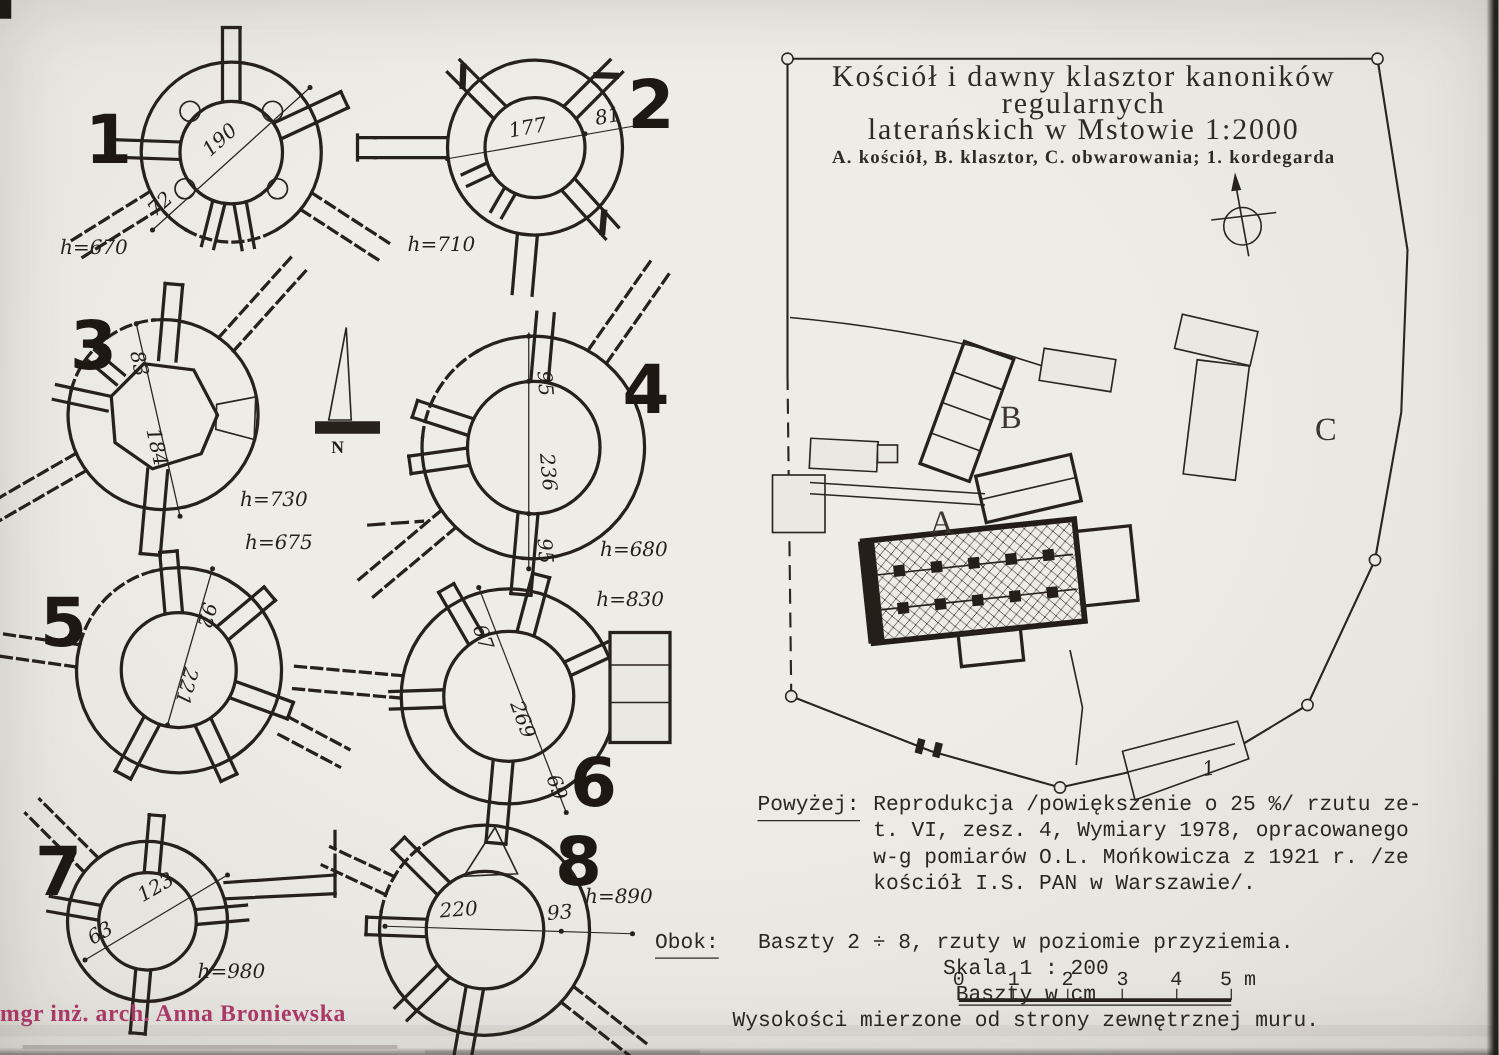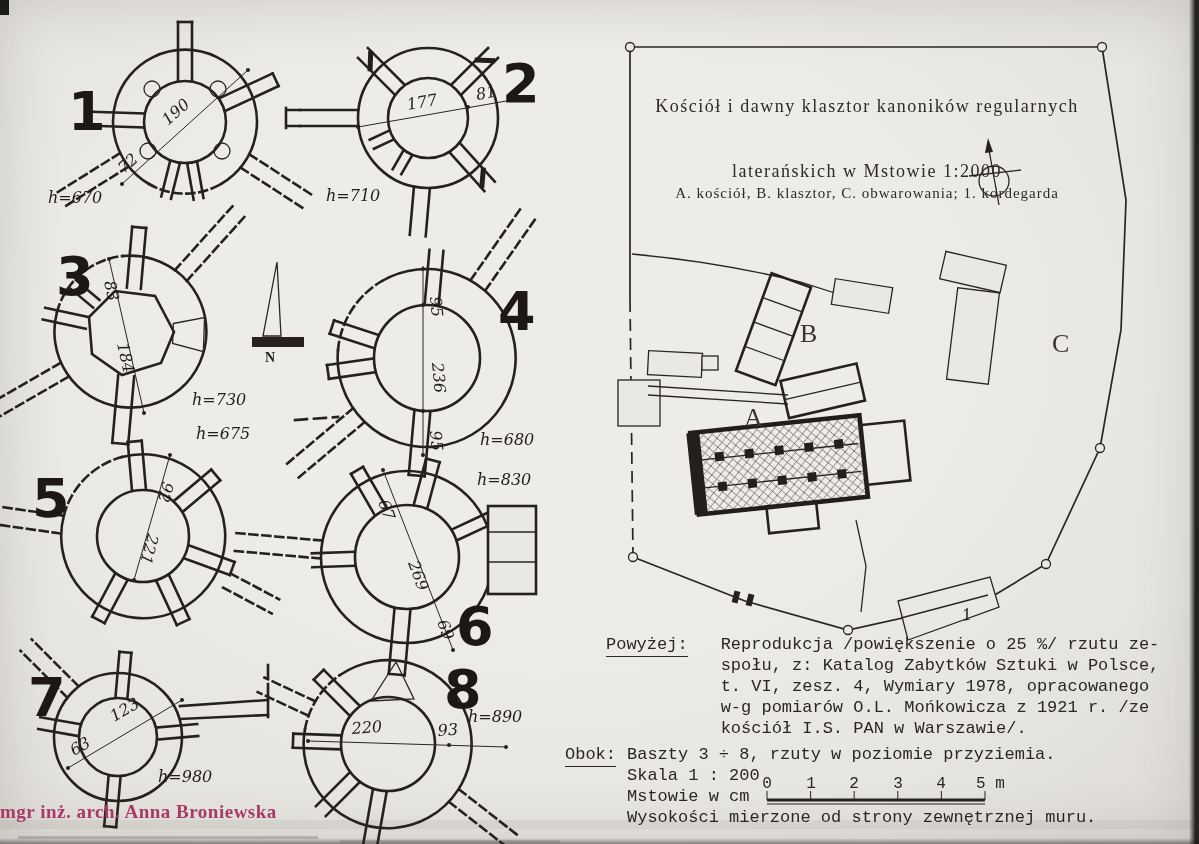--- a/index.html
+++ b/index.html
@@ -23,22 +23,22 @@
   
   .hand{font-family:"DejaVu Serif", serif; font-style:italic; font-size:16px; fill:#231e18;}
   .big {font-family:"DejaVu Sans", sans-serif; font-weight:bold; font-size:54px; fill:#1d1812;}
   .siteL{font-family:"Liberation Serif", serif; font-size:26px; fill:#3c362e;}
   .nlab{font-family:"Liberation Serif", serif; font-weight:bold; font-size:14px; fill:#26211b;}
   .tickT{font-family:"Liberation Mono", monospace; font-size:16px; fill:#2b2620;}
   .title{
     position:absolute; left:637px; top:52px; width:460px; text-align:center;
     font-family:"Liberation Serif", serif; color:#2e2a24;
   }
-  .title .l1,.title .l2{font-size:18px; letter-spacing:1.5px; line-height:21px;margin-top:44px;}
-  .title .l3{font-size:15px; letter-spacing:1px; font-weight:normal; margin-top:3px;}
+  .title .l1,.title .l2{font-size:24px; letter-spacing:1.5px; line-height:21px;}
+  .title .l3{font-size:15px; letter-spacing:1px; font-weight:bold; margin-top:3px;}
   .typew{font-family:"Liberation Mono", monospace; font-size:17px; line-height:21px;
          color:#2b2620; white-space:nowrap;}
   .noteblk{position:absolute; display:flex; align-items:flex-start;}
   .noteblk .lead{border-bottom:1.5px solid #2b2620; padding-bottom:1px; margin-right:11px;}
   .sig{position:absolute; left:0; top:801px; font-family:"Liberation Serif", serif;
        font-weight:bold; font-size:19px; letter-spacing:.5px; color:#a93a68;}
   .mark-tl{position:absolute;left:0;top:0;width:9px;height:15px;background:#1c1a17;}
   .edge-r{position:absolute;right:0;top:0;width:10px;height:844px;
           background:linear-gradient(90deg, rgba(30,28,25,0), #24221e 65%);}
   .edge-b{position:absolute;left:0;bottom:0;width:1199px;height:6px;
@@ -461,37 +461,36 @@
     <text class="tickT" x="976" y="788">5 m</text>
   </g>
 </svg>
 
 <div class="title">
   <div class="l1">Kościół i dawny klasztor kanoników regularnych</div>
   <div class="l2">laterańskich w Mstowie 1:2000</div>
   <div class="l3">A. kościół, B. klasztor, C. obwarowania; 1. kordegarda</div>
 </div>
 
-<div class="noteblk typew" style="left:606px; top:634px;gap:22px;">
+<div class="noteblk typew" style="left:606px; top:634px;">
   <span class="lead">Powyżej:</span>
   <div>
     <div>Reprodukcja /powiększenie o 25 %/ rzutu ze-</div>
-    <div>społu, z: Katalog Zabytków Sztuki w Polsce,</div>
     <div>t. VI, zesz. 4, Wymiary 1978, opracowanego</div>
     <div>w-g pomiarów O.L. Mońkowicza z 1921 r. /ze</div>
     <div>kościół I.S. PAN w Warszawie/.</div>
   </div>
 </div>
 
-<div class="noteblk typew" style="left:565px; top:744px;">
+<div class="noteblk typew" style="left:524px; top:744px;text-align:center;">
   <span class="lead">Obok:</span>
   <div>
-    <div>Baszty 3 ÷ 8, rzuty w poziomie przyziemia.</div>
+    <div>Baszty 2 ÷ 8, rzuty w poziomie przyziemia.</div>
     <div>Skala 1 : 200</div>
-    <div>Mstowie w cm</div>
+    <div>Baszty w cm</div>
     <div>Wysokości mierzone od strony zewnętrznej muru.</div>
   </div>
 </div>
 
 <div class="sig">mgr inż. arch. Anna Broniewska</div>
 
 <div class="mark-tl"></div>
 <div class="edge-r"></div>
 <div class="edge-b"></div>
 <div class="streak"></div>

